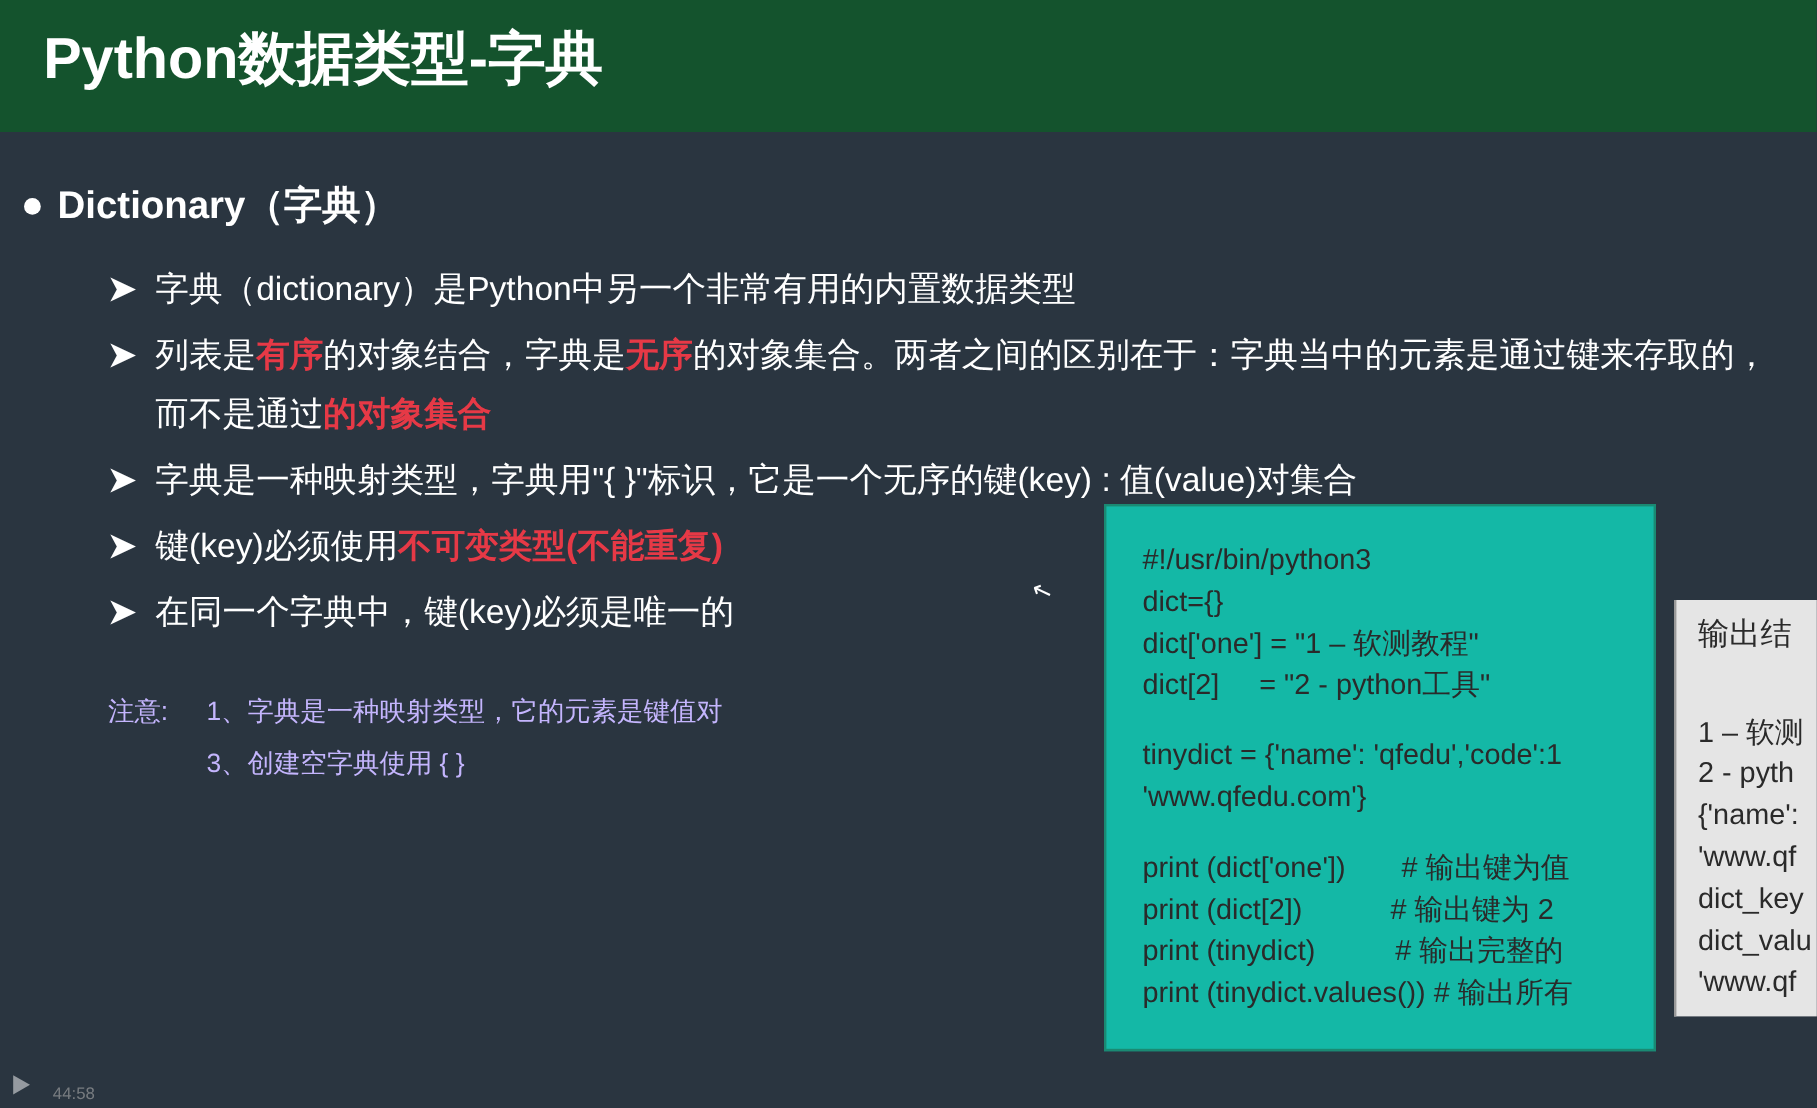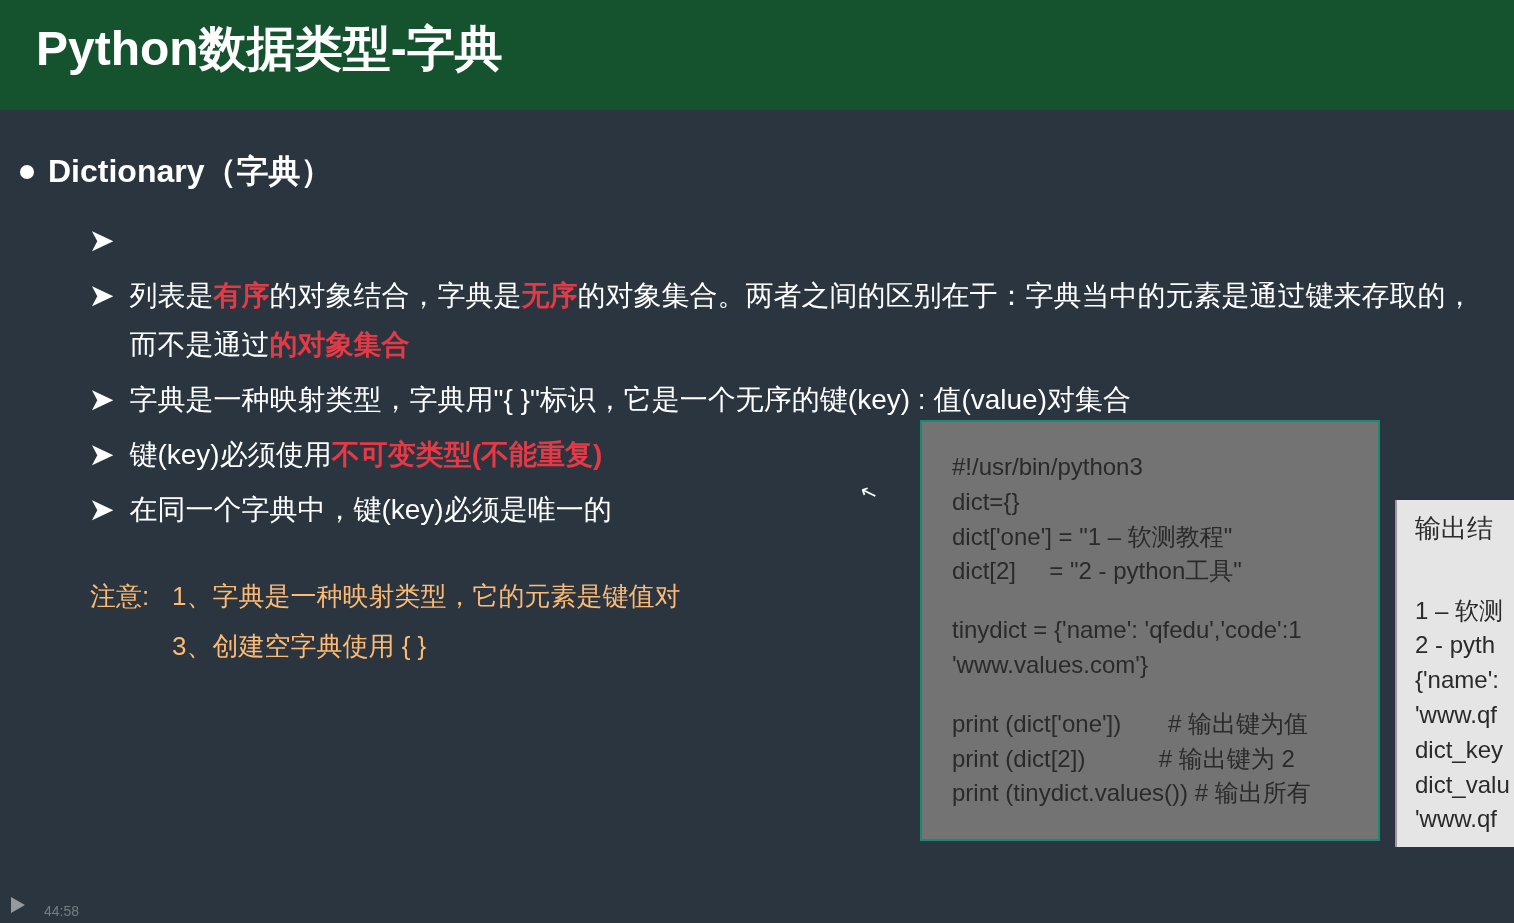--- a/index.html
+++ b/index.html
@@ -57,40 +57,40 @@
       flex-shrink: 0;
       margin-right: 16px;
       font-weight: bold;
     }
     .red { color: #e63946; font-weight: bold; }
     .notes {
       padding-left: 70px;
       margin-top: 40px;
     }
     .note-line {
-      font-size: 26px;
+      font-size: 22px;
       line-height: 1.75;
       margin-bottom: 4px;
-      color: #fdba74;
+      color: #c4b5fd;
     }
     .note-label {
       display: inline-block;
       width: 82px;
       vertical-align: top;
     }
     .note-indent {
       display: inline-block;
       width: 82px;
     }
     .code-box {
       position: absolute;
       top: 420px;
       left: 920px;
       width: 460px;
-      background: #737373;
+      background: #14b8a6;
       color: #2a2a2a;
       border: 2px solid #1a8a73;
       padding: 28px 30px;
       font-size: 24px;
       line-height: 1.45;
       font-family: "Segoe UI", Arial, sans-serif;
       z-index: 2;
     }
     .code-box2 {
       position: absolute;
@@ -149,20 +149,21 @@
 
   <div class="section-title">
     <span class="bullet-disc"></span>
     <span>Dictionary（字典）</span>
   </div>
 
   <div class="bullet-list">
 
     <div class="bullet-item">
       <span class="arrow">➤</span>
+      <span>字典（dictionary）是Python中另一个非常有用的内置数据类型</span>
     </div>
 
     <div class="bullet-item">
       <span class="arrow">➤</span>
       <span>
         <span>列表是</span><span class="red">有序</span><span>的对象结合，字典是</span><span class="red">无序</span><span>的对象集合。两者之间的区别在于：字典当中的元素是通过键来存取的，而不是通过</span><span class="red">的对象集合</span>
       </span>
     </div>
 
     <div class="bullet-item">
@@ -195,24 +196,25 @@
 
 </div>
 
 <div class="code-box">
   <div class="code-line">#!/usr/bin/python3</div>
   <div class="code-line">dict={}</div>
   <div class="code-line">dict['one'] = "1 – 软测教程"</div>
   <div class="code-line">dict[2]     = "2 - python工具"</div>
   <div class="code-gap"></div>
   <div class="code-line">tinydict = {'name': 'qfedu','code':1</div>
-  <div class="code-line">'www.values.com'}</div>
+  <div class="code-line">'www.qfedu.com'}</div>
   <div class="code-gap"></div>
   <div class="code-line">print (dict['one'])       # 输出键为值</div>
   <div class="code-line">print (dict[2])           # 输出键为 2</div>
+  <div class="code-line">print (tinydict)          # 输出完整的</div>
   <div class="code-line">print (tinydict.values()) # 输出所有</div>
 </div>
 
 <div class="code-box2">
   <div class="code-title">输出结</div>
   <div style="height:28px"></div>
   <div class="code-line">1 – 软测</div>
   <div class="code-line">2 - pyth</div>
   <div class="code-line">{'name':</div>
   <div class="code-line">'www.qf</div>

